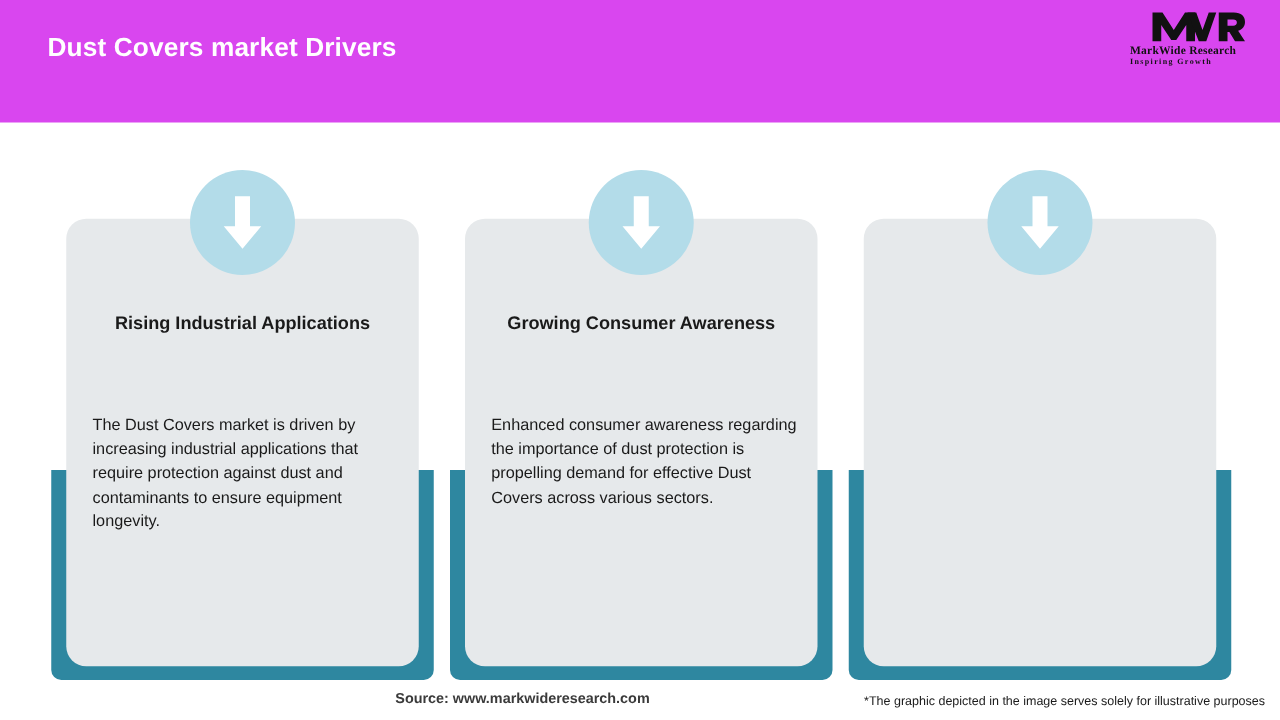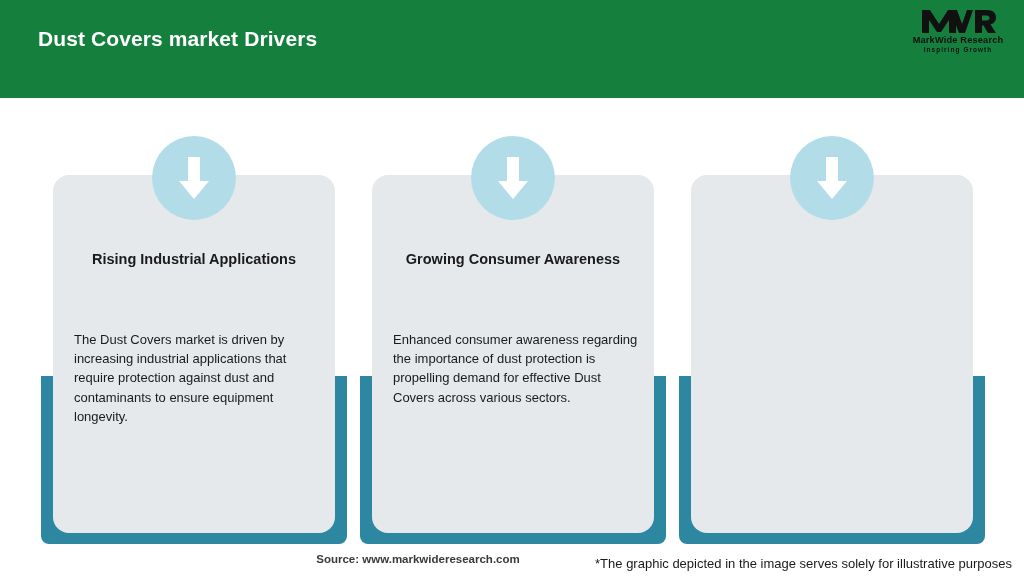--- a/index.html
+++ b/index.html
@@ -15,42 +15,43 @@
     position: relative;
   }
 
   
   .header {
     position: absolute;
     left: 0;
     top: 0;
     width: 1024px;
     height: 98px;
-    background: #15803d;
+    background: #d946ef;
     box-sizing: border-box;
   }
   .header-title {
     position: absolute;
     left: 38px;
     top: 27px;
     font-size: 21px;
     font-weight: bold;
     color: #ffffff;
     letter-spacing: 0.1px;
     white-space: nowrap;
   }
 
   
   .logo {
     position: absolute;
     right: 12px;
     top: 8px;
     width: 108px;
     height: 52px;
-    text-align: center;
+    text-align: left;
+    font-family: Liberation Serif, serif;
   }
   .logo-mark {
     display: block;
     margin: 0 auto;
   }
   .logo-name {
     display: block;
     font-size: 9.2px;
     font-weight: bold;
     color: #111111;
@@ -157,21 +158,21 @@
     width: 836px;
     text-align: center;
     font-size: 11.5px;
     font-weight: bold;
     color: #3a3a3a;
   }
   .footer-note {
     position: absolute;
     right: 12px;
     top: 556px;
-    font-size: 13px;
+    font-size: 10px;
     color: #1a1a1a;
     white-space: nowrap;
   }
 </style>
 </head>
 <body>
 
 <div class="header">
   <div class="header-title">Dust Covers market Drivers</div>
 

